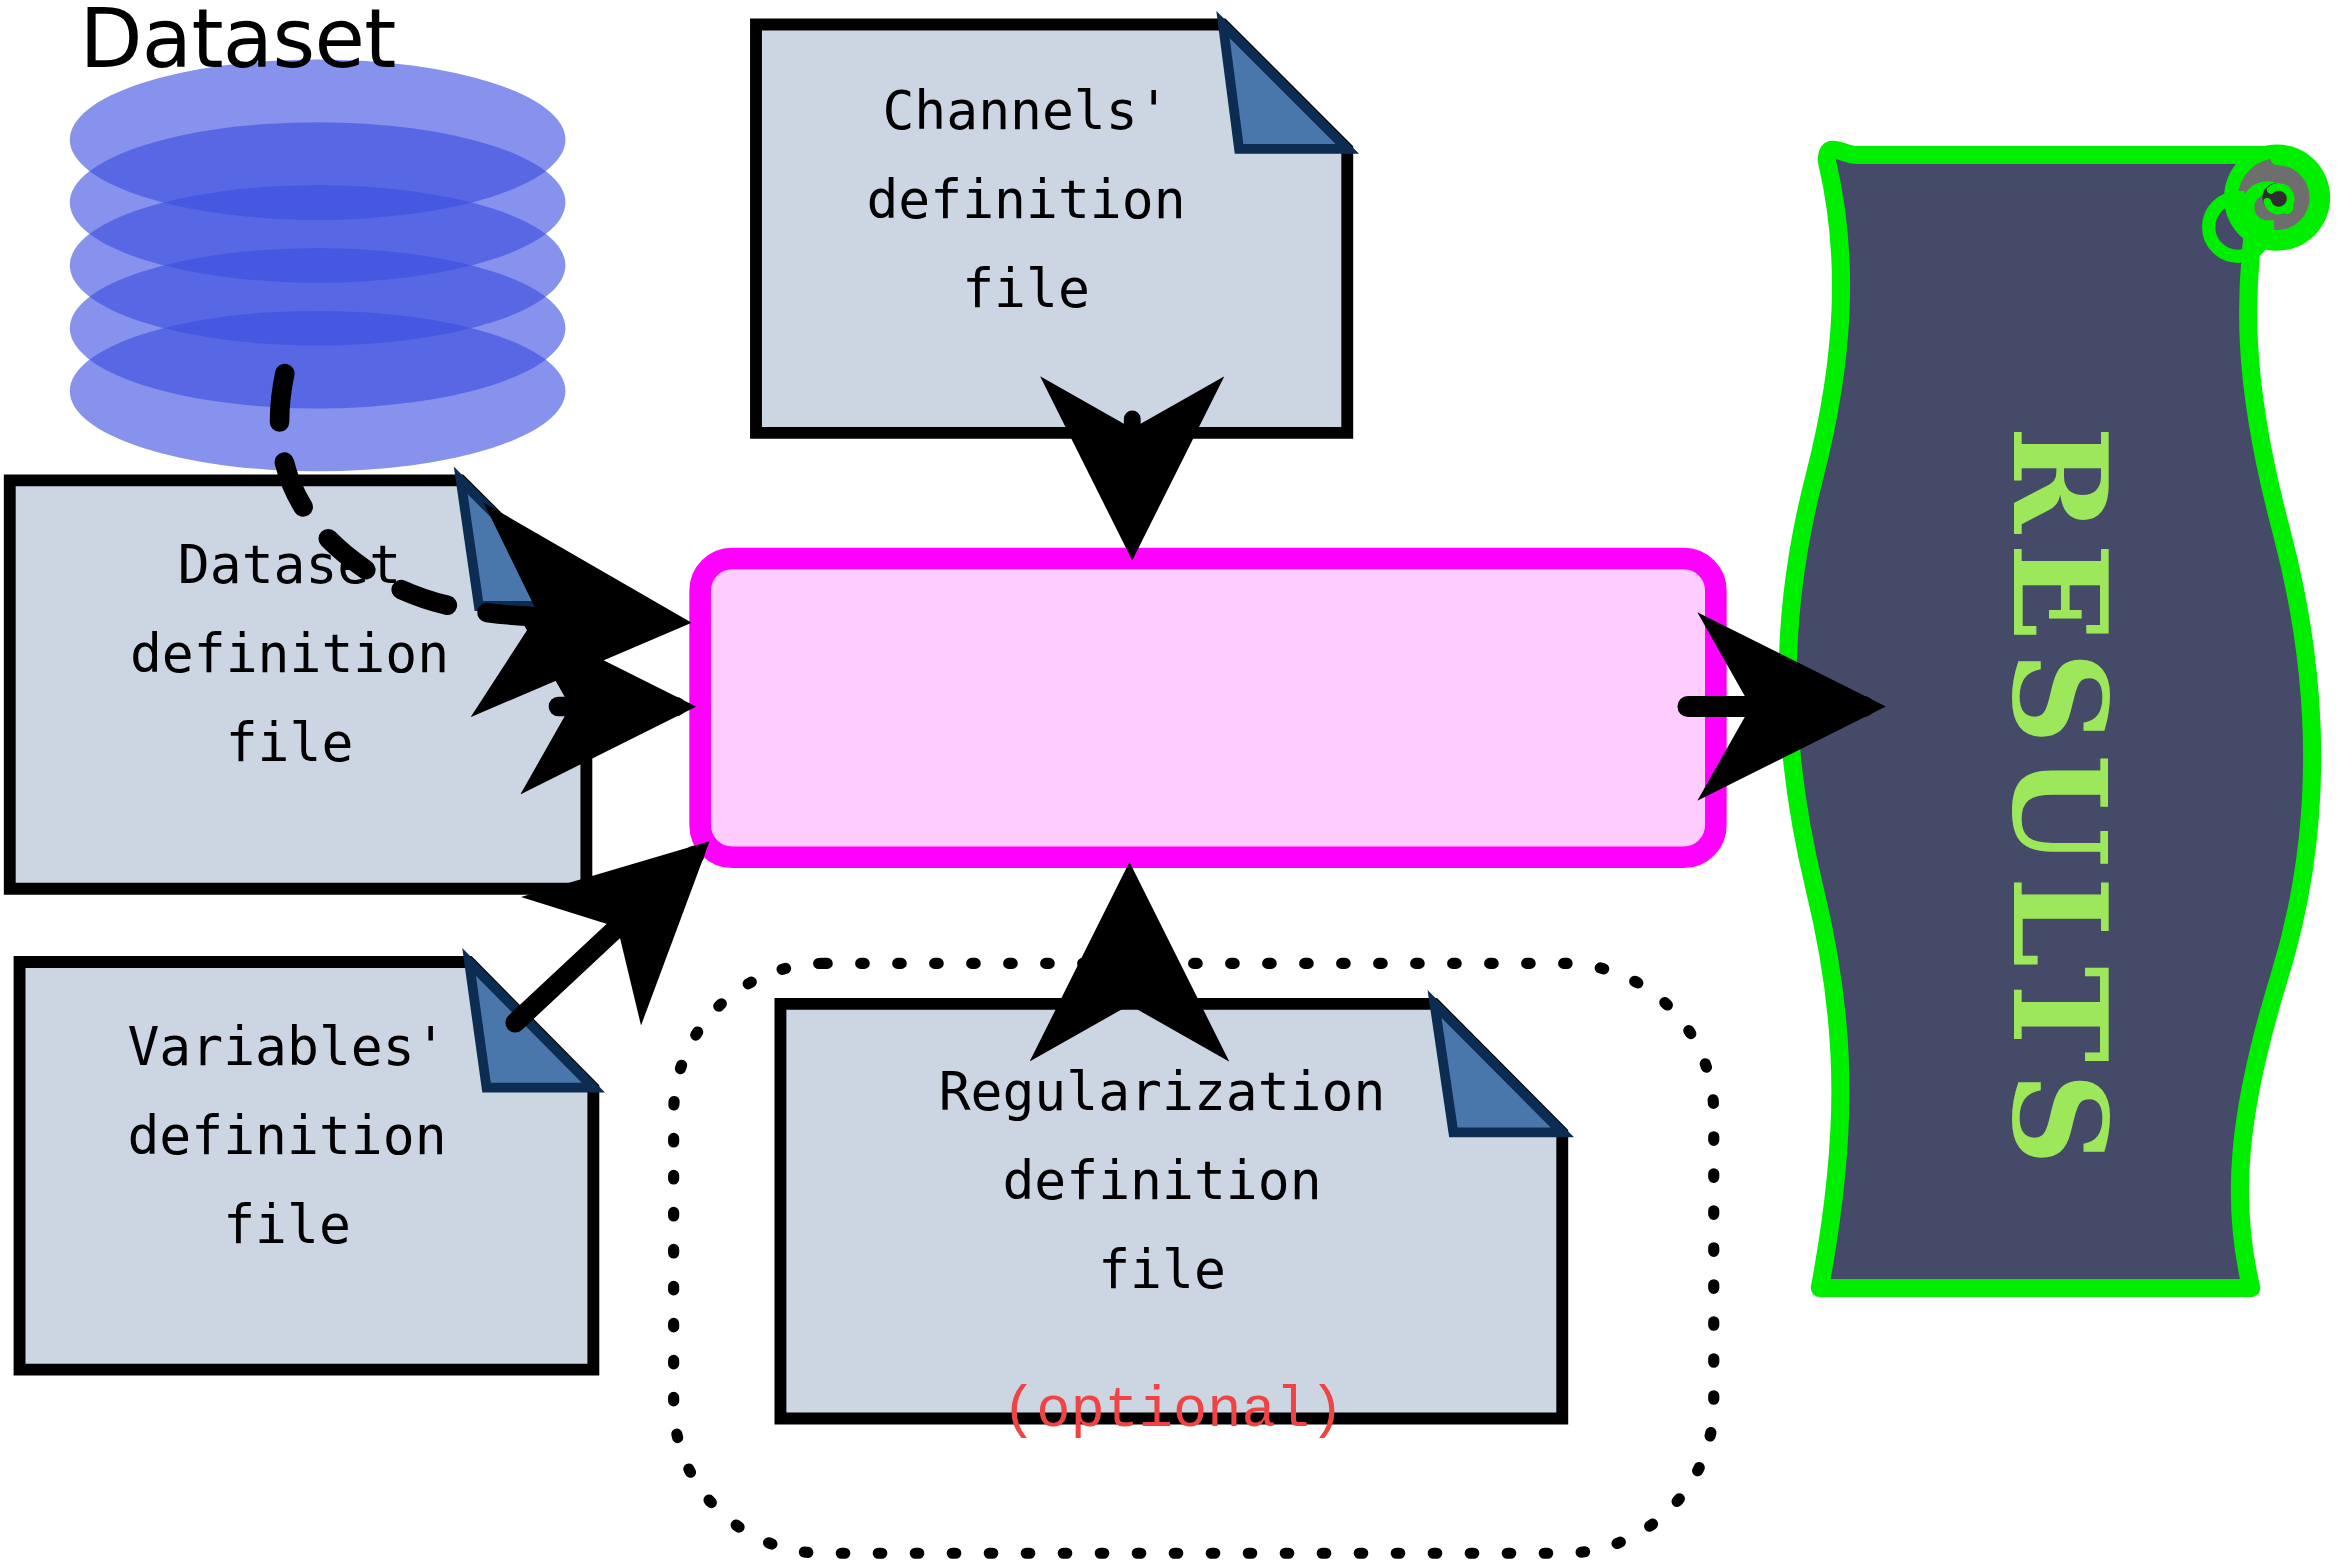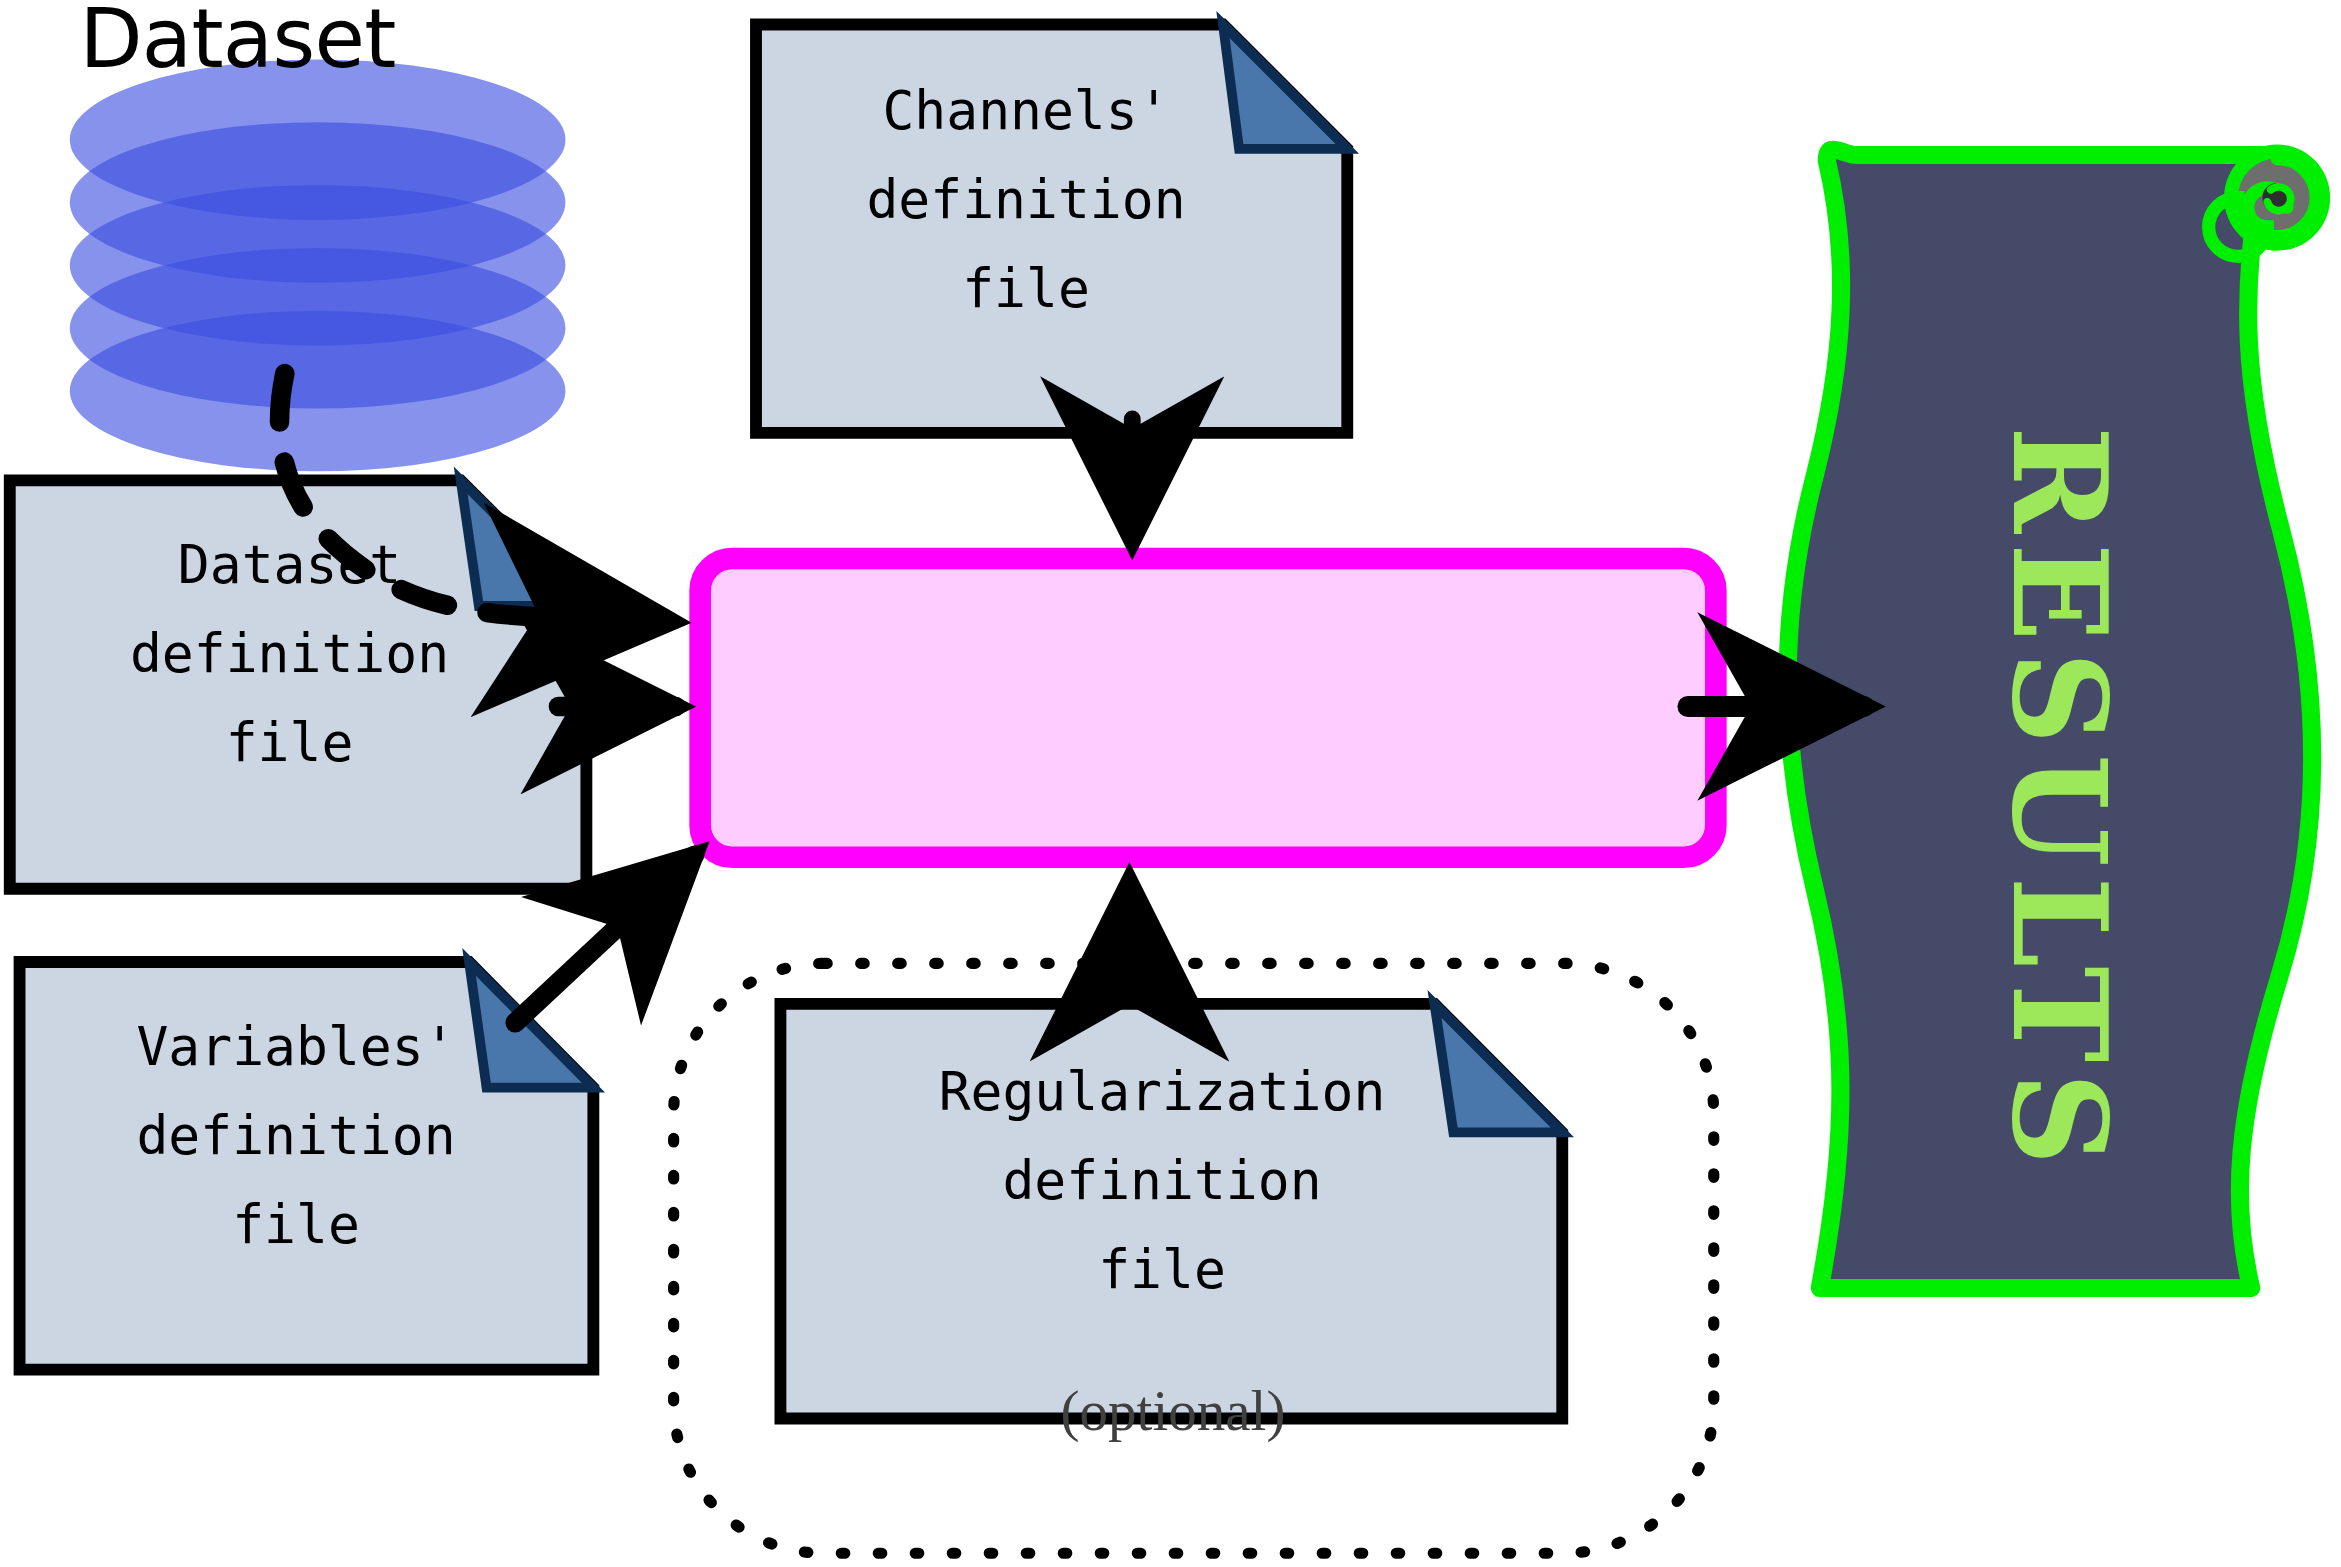--- a/index.html
+++ b/index.html
@@ -18,28 +18,28 @@
     letter-spacing:-0.7px;
   }
 
   
   .doc-label{
     font-family:"DejaVu Sans Mono","Liberation Mono",monospace;
     font-size:53px; line-height:89px; color:#000; white-space:pre;
   }
   #channels-label{ left:757px; top:66px;  width:538px;text-align:center; }
   #dataset-def-label{ left:10.5px;  top:520px; width:558px; }
-  #variables-label{ left:17px;  top:1002px; width:558px; }
+  #variables-label{ left:8px;  top:1002px; width:558px; }
   #regularization-label{ left:771px; top:1047px; width:782px; }
 
   
   #optional-label{
     left:782px; top:1379px; width:782px;
-    font-family:Liberation Serif, serif;
-    font-size:57px; line-height:64px; color:#404040;
+    font-family:Liberation Mono, monospace;
+    font-size:57px; line-height:64px; color:#ef4444;
   }
 
   
   #process-label{
     left:691px; top:614px; width:1040px;
     font-family:"DejaVu Sans Mono","Liberation Mono",monospace;
     font-weight:bold; font-size:82px; line-height:84px; color:#000;
     white-space:nowrap;
   }
   #process-label sup{ font-size:0.62em; vertical-align:0.52em; }

